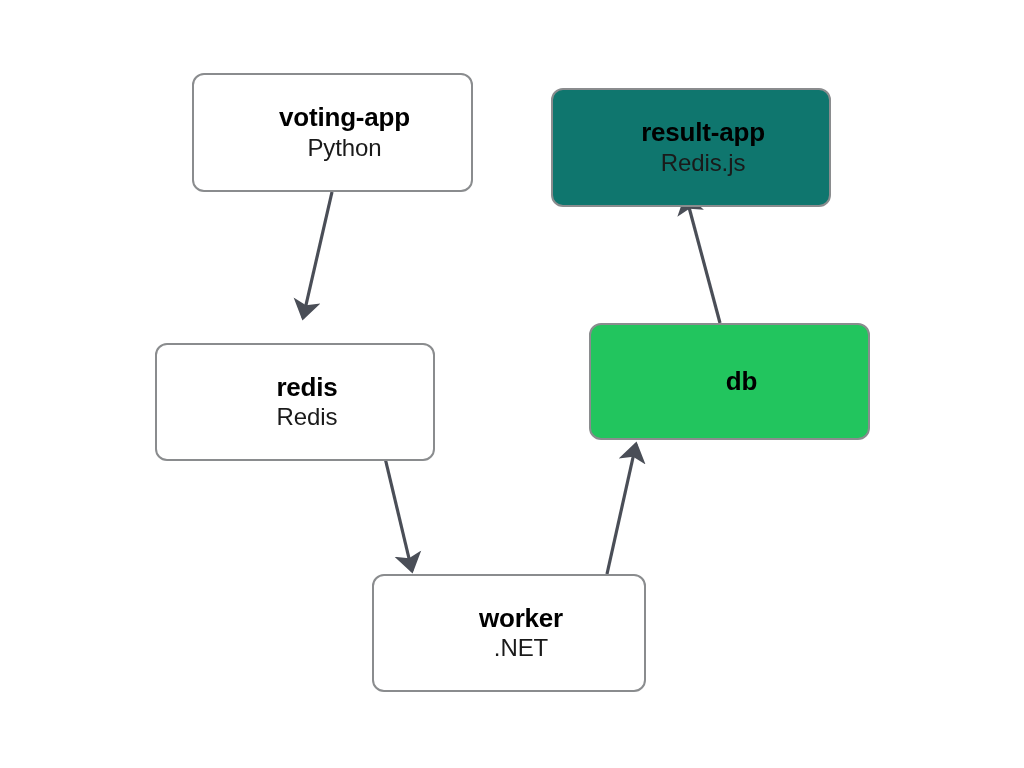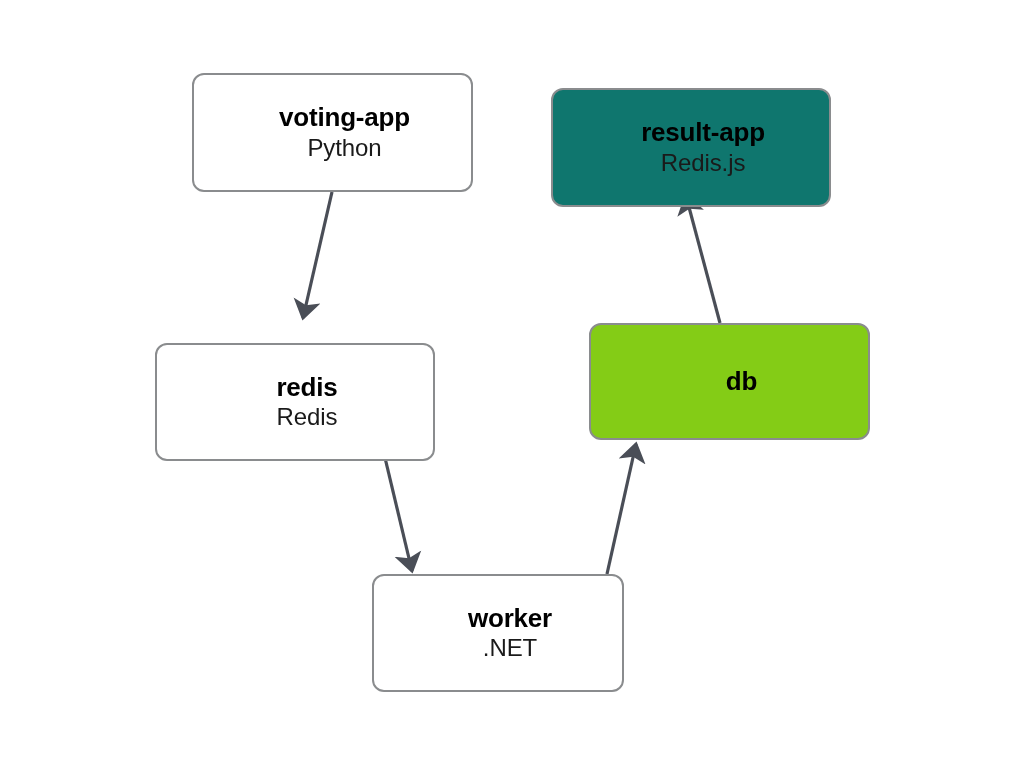--- a/index.html
+++ b/index.html
@@ -84,22 +84,22 @@
   <div class="node" style="left: 551px; top: 88px; width: 280px; height: 119px; border-color: rgb(138, 140, 142); background: #0f766e;">
     <div class="node-title">result-app</div>
     <div class="node-subtitle">Redis.js</div>
   </div>
 
   <div class="node" style="left: 155px; top: 323px; width: 280px; height: 118px; border-color: rgb(138, 140, 142); background: rgb(255, 255, 255); margin-top: 20px;">
     <div class="node-title">redis</div>
     <div class="node-subtitle">Redis</div>
   </div>
 
-  <div class="node" style="left: 589px; top: 323px; width: 281px; height: 117px; border-color: rgb(138, 140, 142); background: #84cc16;">
+  <div class="node" style="left: 589px; top: 323px; width: 281px; height: 117px; border-color: rgb(138, 140, 142); background: #22c55e;">
     <div class="node-title">db</div>
   </div>
 
-  <div class="node" style="left: 372px; top: 574px; width: 252px; height: 118px; border-color: rgb(138, 140, 142); background: rgb(255, 255, 255);">
+  <div class="node" style="left: 372px; top: 574px; width: 274px; height: 118px; border-color: rgb(138, 140, 142); background: rgb(255, 255, 255);">
     <div class="node-title">worker</div>
     <div class="node-subtitle">.NET</div>
   </div>
 
 </div>
 
 </body></html>

